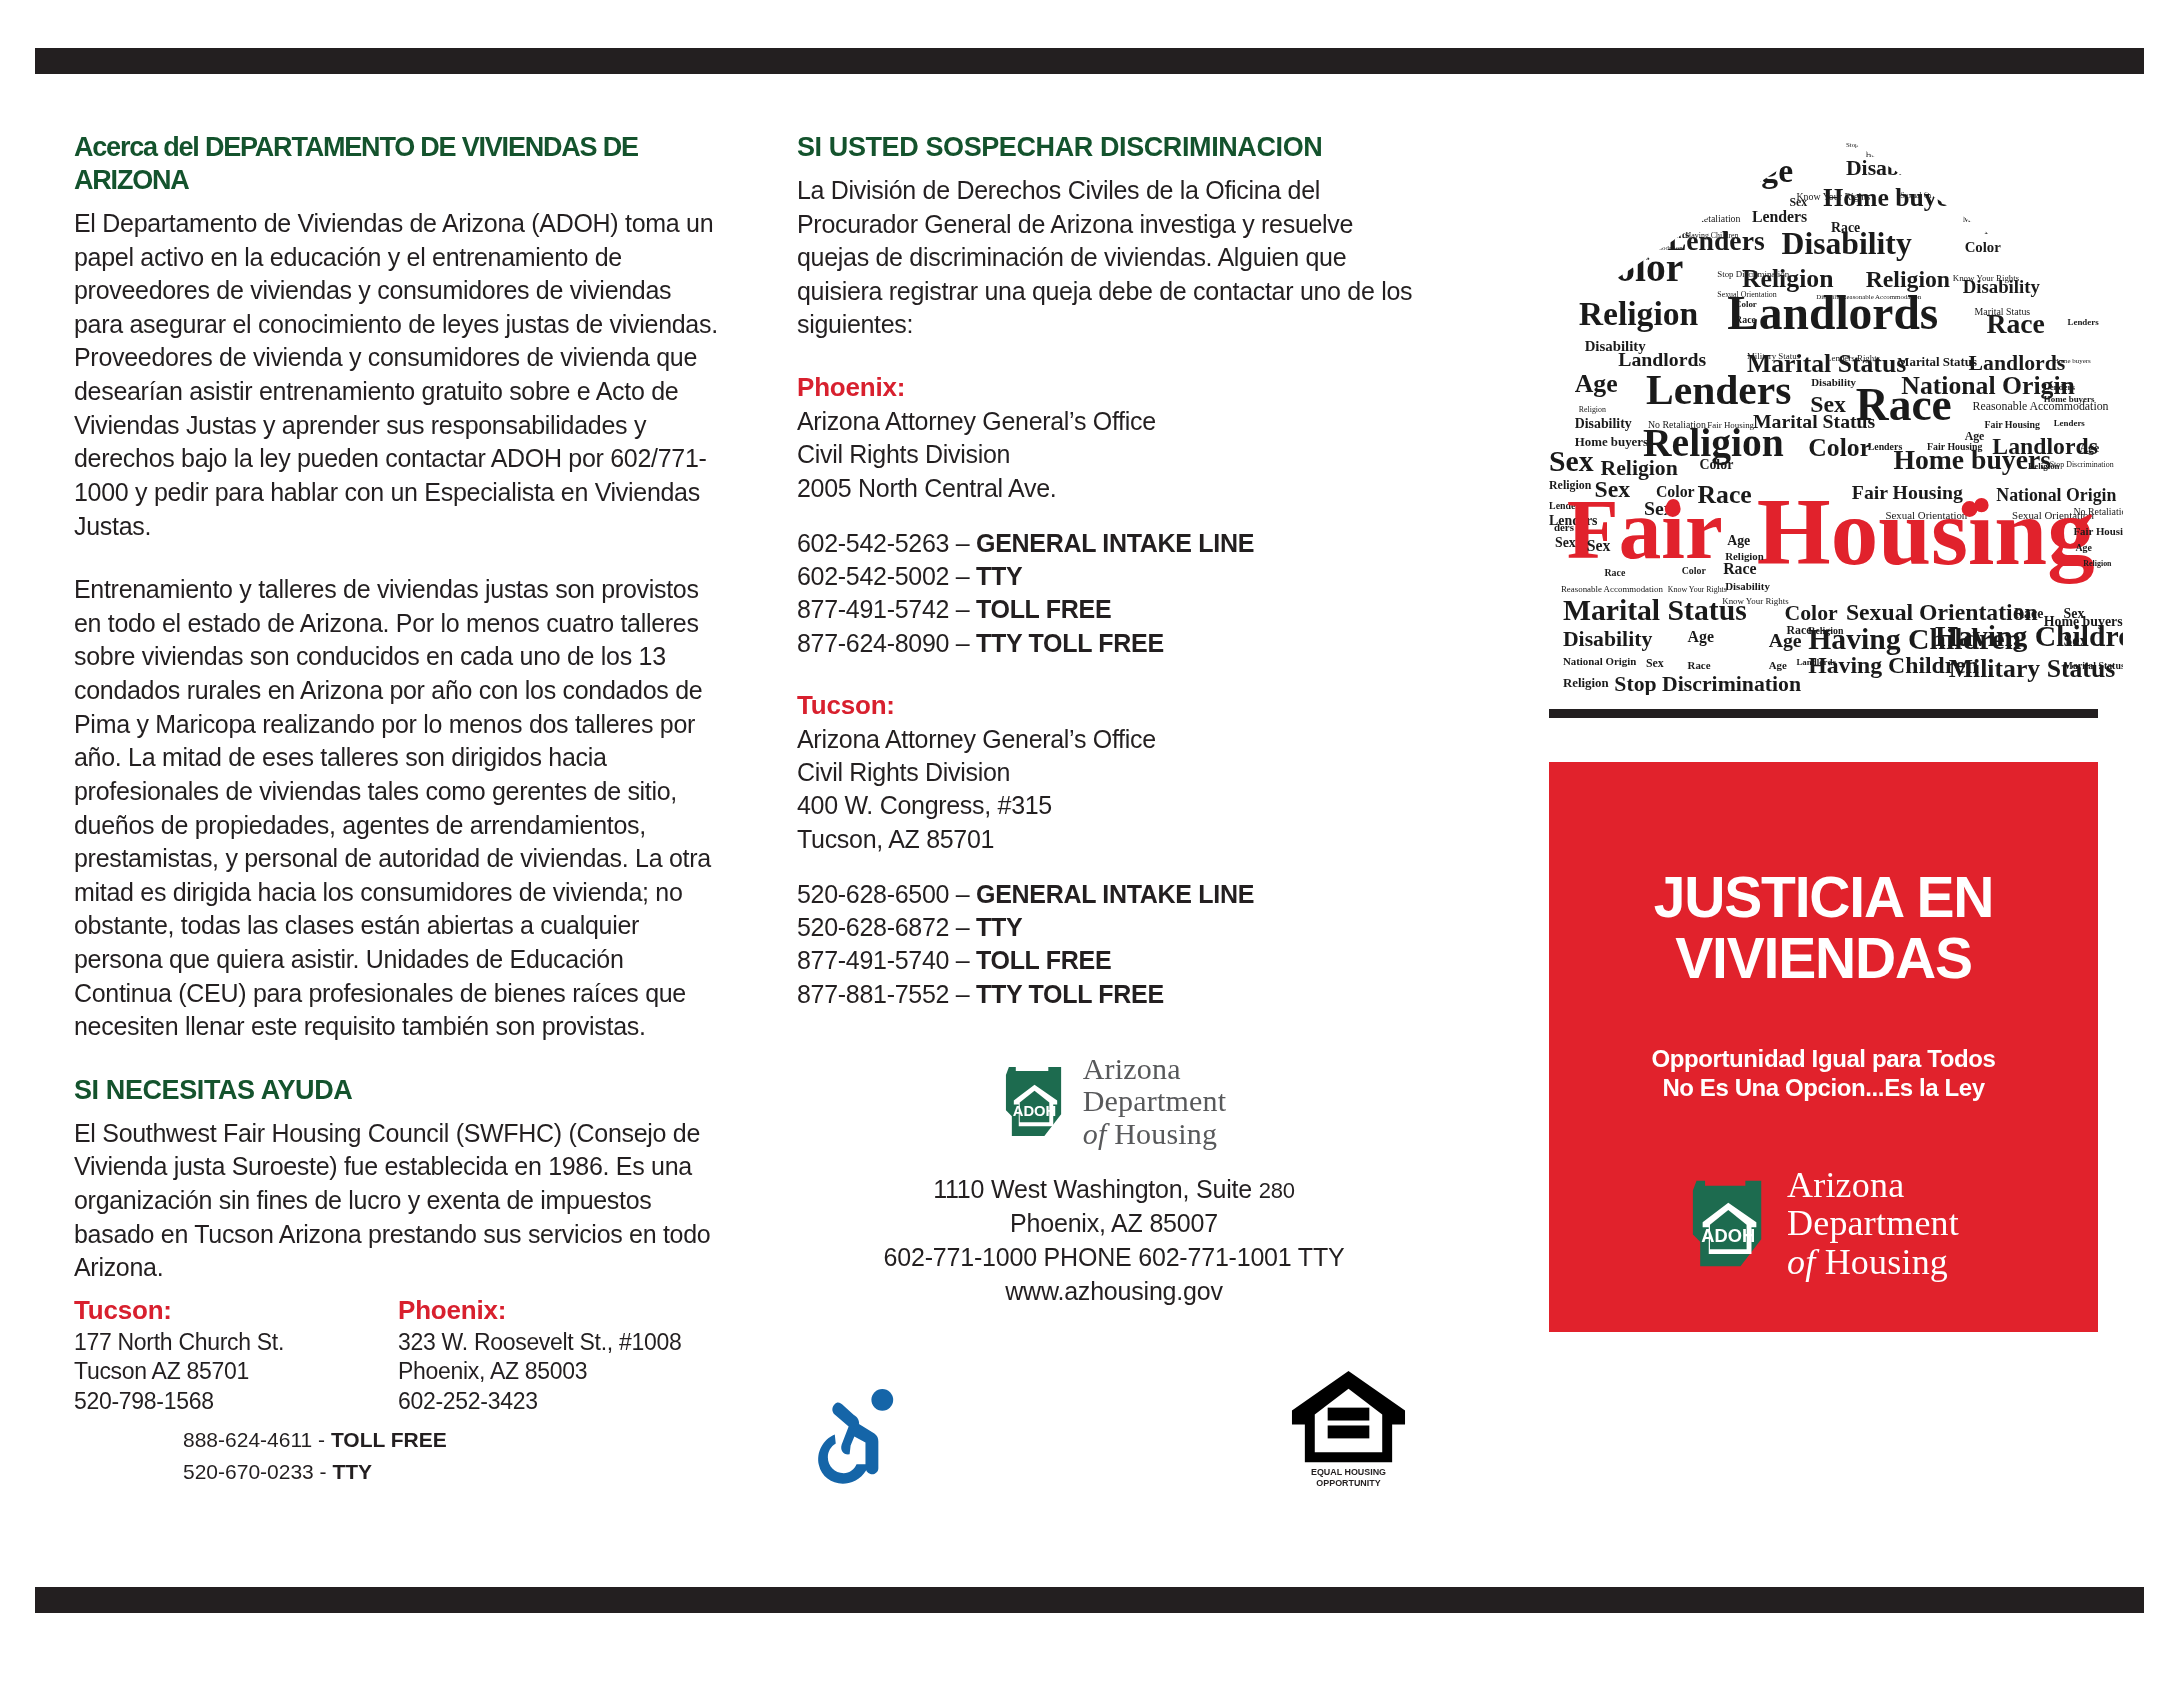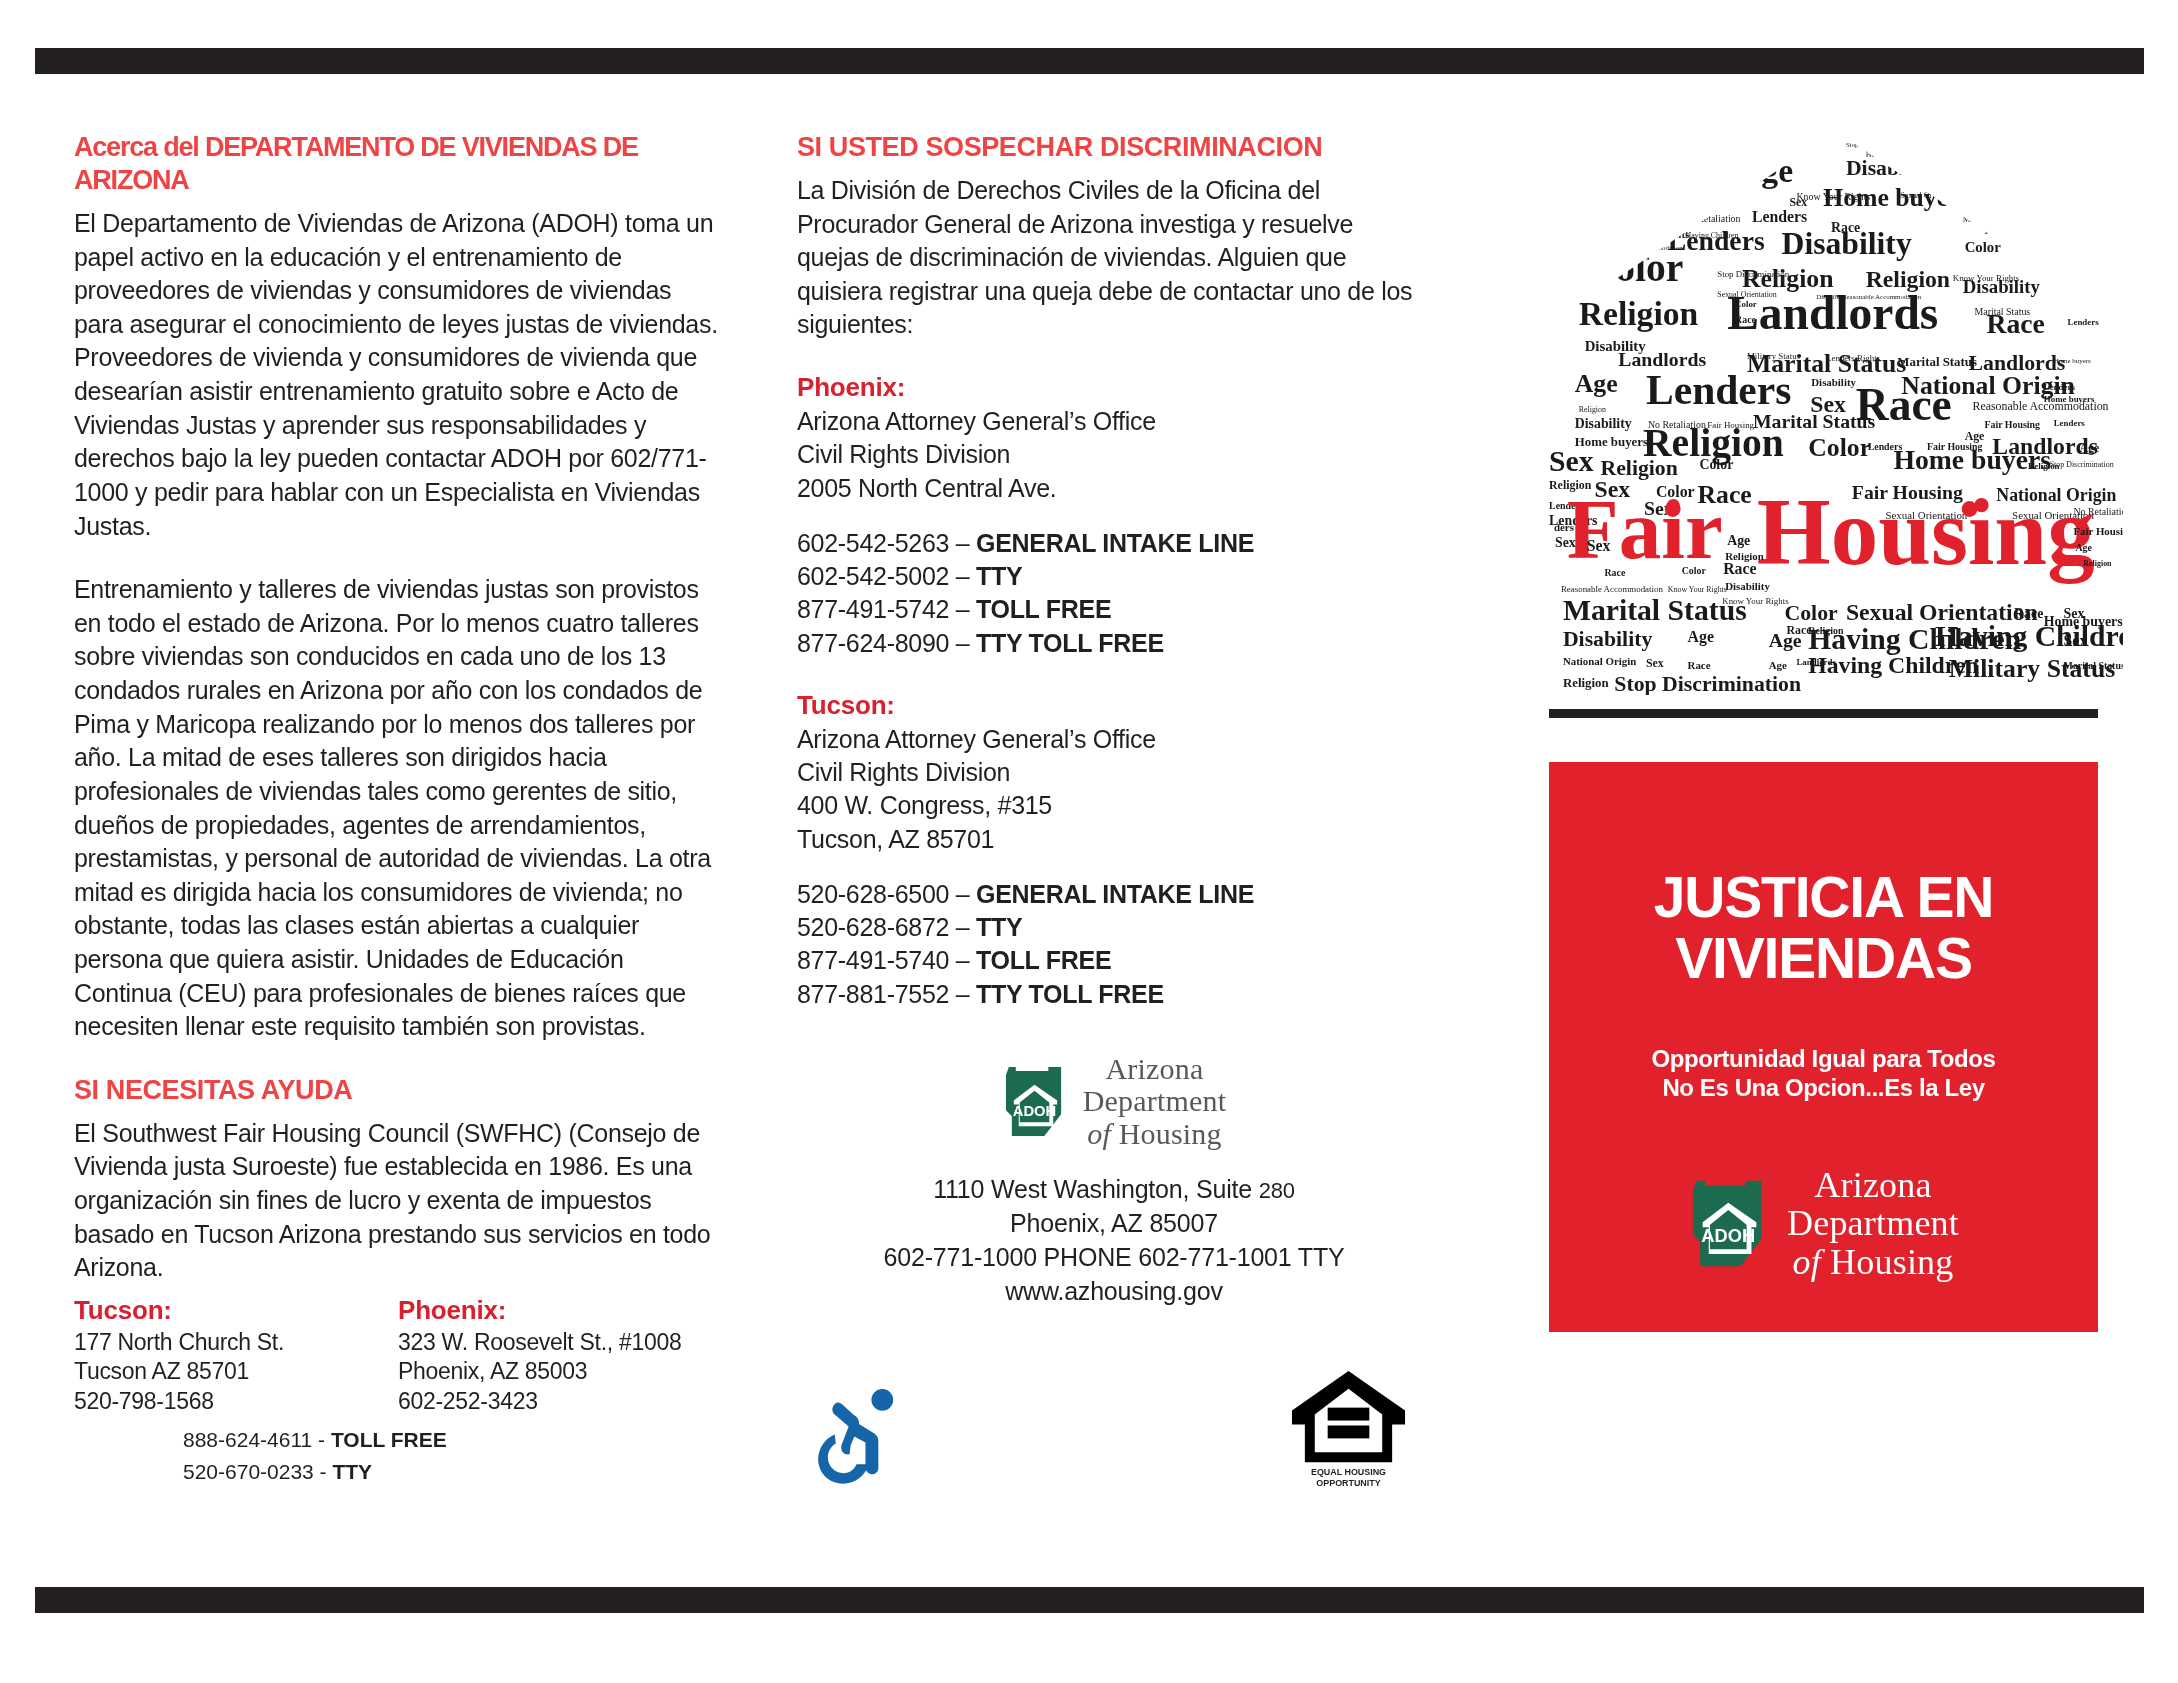--- a/index.html
+++ b/index.html
@@ -36,21 +36,21 @@
   .col {
     position: absolute;
     top: 131px;
   }
   .col-1 { left: 74px;  width: 648px; }
   .col-2 { left: 797px; width: 634px; }
   .col-3 { left: 1549px; width: 574px; }
 
   
   .heading-red {
-    color: #ef4444;
+    color: #14532d;
     font-weight: bold;
     font-size: 27px;
     line-height: 1.22;
     letter-spacing: -0.4px;
     margin: 0 0 10px 0;
   }
   .heading-red.tight { letter-spacing: -1.2px; }
 
   .body-text {
     font-size: 25px;
@@ -116,21 +116,20 @@
   .adoh-mark {
     width: 67px;
     height: 73px;
   }
   .adoh-words {
     font-family: "Liberation Serif", serif;
     font-size: 30px;
     line-height: 1.08;
     color: #58595b;
     letter-spacing: 0.2px;
-    text-align: center;
   }
   .adoh-words .of { font-style: italic; }
 
   .center-addr {
     text-align: center;
     margin-top: 22px;
     font-size: 25px;
     line-height: 1.36;
     letter-spacing: -0.2px;
   }

